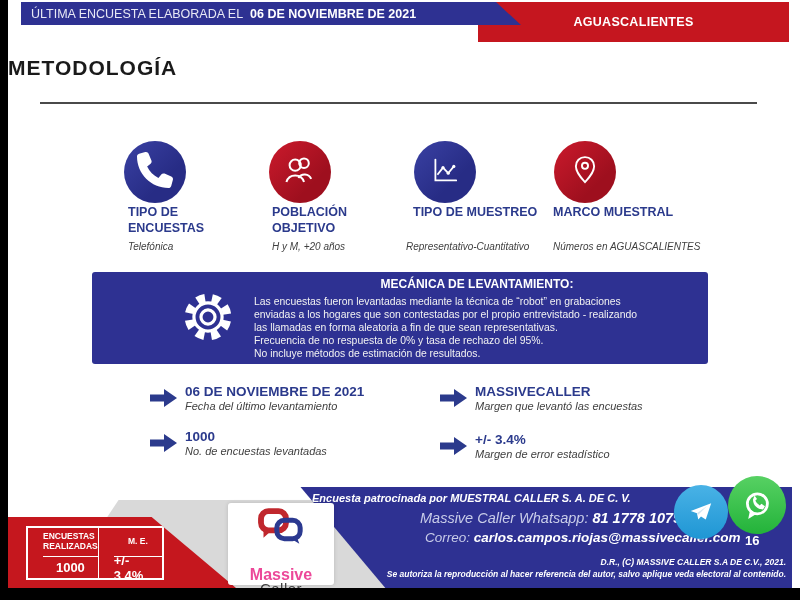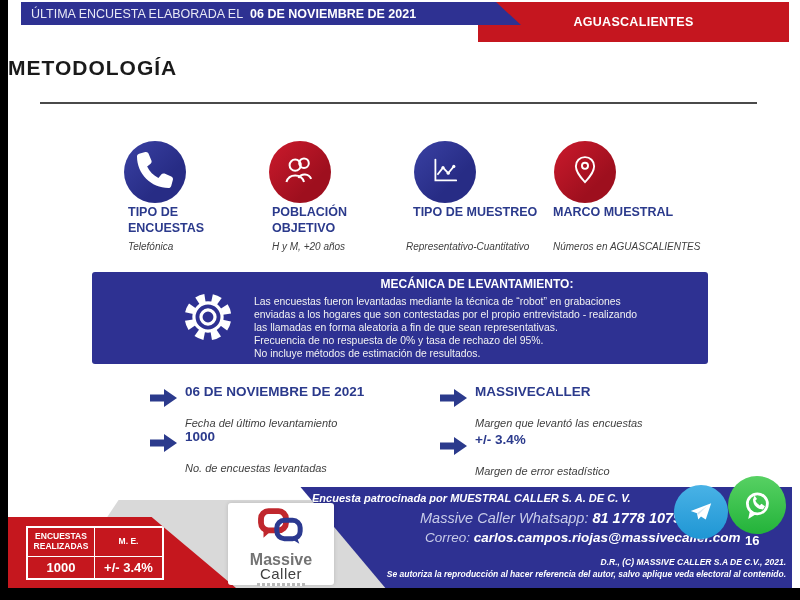--- a/index.html
+++ b/index.html
@@ -37,21 +37,21 @@
   .mech-gear { position:absolute; left:84px; top:13px; width:64px; height:64px; }
   .mech-title { position:absolute; left:160px; top:5px; width:450px; text-align:center;
                 color:#fff; font-size:12px; font-weight:bold; }
   .mech-body { position:absolute; left:162px; top:23px; width:455px; color:#f2f2f2;
                font-size:10.4px; line-height:13px; white-space:pre-line; }
 
   
   .fact { position:absolute; }
   .fact .arrow { position:absolute; left:0; top:3px; width:28px; height:22px; }
   .fact .val { margin-left:35px; font-size:13.5px; font-weight:bold; color:#2b3a8c; white-space:nowrap; }
-  .fact .lab { margin-left:35px; font-size:11px; font-style:italic; color:#3f3f3f; margin-top:18px; white-space:nowrap; }
+  .fact .lab { margin-left:35px; font-size:11px; font-style:italic; color:#3f3f3f; margin-top:1px; white-space:nowrap; }
 
   
   .gray-band { position:absolute; left:52px; top:500px; width:732px; height:88px; background:#d9d9d9;
                clip-path:polygon(8% 0, 100% 0, 100% 100%, 0 100%); z-index:1; }
   .navy-band { position:absolute; left:285px; top:487px; width:499px; height:101px; background:#2e3192;
                clip-path:polygon(1.5% 0, 100% 0, 100% 100%, 18.5% 100%); z-index:3; color:#fff; }
   .sponsor { position:absolute; left:19px; top:5px; font-size:11px; font-weight:bold; font-style:italic; white-space:nowrap; }
   .wa-line { position:absolute; left:127px; top:23px; font-size:14.5px; font-style:italic; white-space:nowrap; }
   .wa-line .soft { color:#c9cde9; }
   .wa-line b { color:#fff; }
@@ -60,30 +60,30 @@
   .mail-line b { color:#fff; }
   .pageno { position:absolute; left:452px; top:46px; font-size:13px; font-weight:bold; color:#fff; }
   .copy1 { position:absolute; right:6px; top:70px; font-size:8.5px; font-style:italic; font-weight:bold; white-space:nowrap; }
   .copy2 { position:absolute; right:6px; top:82px; font-size:8.5px; font-style:italic; font-weight:bold; white-space:nowrap;text-align:center; }
 
   
   .red-shape { position:absolute; left:0; top:517px; width:228px; height:71px; background:#c5171e;
                clip-path:polygon(0 0, 63% 0, 100% 100%, 0 100%); z-index:2; }
   .stats { position:absolute; left:18px; top:9px; width:138px; height:54px; border:2px solid #fff;
            display:grid; grid-template-columns:1fr 1fr; grid-template-rows:29px 21px; }
-  .stats .cell { display:flex; align-items:center; justify-content:center; color:#fff; text-align:center; }
+  .stats .cell { display:flex; align-items:center; justify-content:center; color:#fff; text-align:left;margin-left:15px; }
   .stats .c1 { border-right:1.5px solid #fff; }
   .stats .hr { border-bottom:1.5px solid #fff; font-size:8.5px; font-weight:bold; line-height:1.15; }
   .stats .vv { font-size:13px; font-weight:bold; }
 
   
   .logo-card { position:absolute; left:220px; top:503px; width:106px; height:82px; background:#fff;
                border-radius:3px; z-index:4; text-align:center; padding-top:4px;
                box-shadow:0 0 4px rgba(0,0,0,.15); }
-  .logo-name1 { font-size:16px; font-weight:bold; color:#737373; line-height:15px; margin-top:1px; }
+  .logo-name1 { font-size:16px; font-weight:bold; color:#ec4899; line-height:15px; margin-top:16px; }
   .logo-name2 { font-size:15px; color:#404040; line-height:14px; letter-spacing:.5px; }
   .logo-micro { width:48px; height:3px; margin:2px auto 0;
                 background:repeating-linear-gradient(90deg,#b9b9b9 0 3px,#fff 3px 5px); }
 
   
   .social { position:absolute; border-radius:50%; z-index:5; display:flex; align-items:center; justify-content:center; }
   .tg { left:666px; top:485px; width:54px; height:54px; background:linear-gradient(180deg,#49b2e6,#1f96d4); }
   .wa { left:720px; top:476px; width:58px; height:58px; background:linear-gradient(180deg,#57d163,#23b33a); }
 </style>
 </head>

